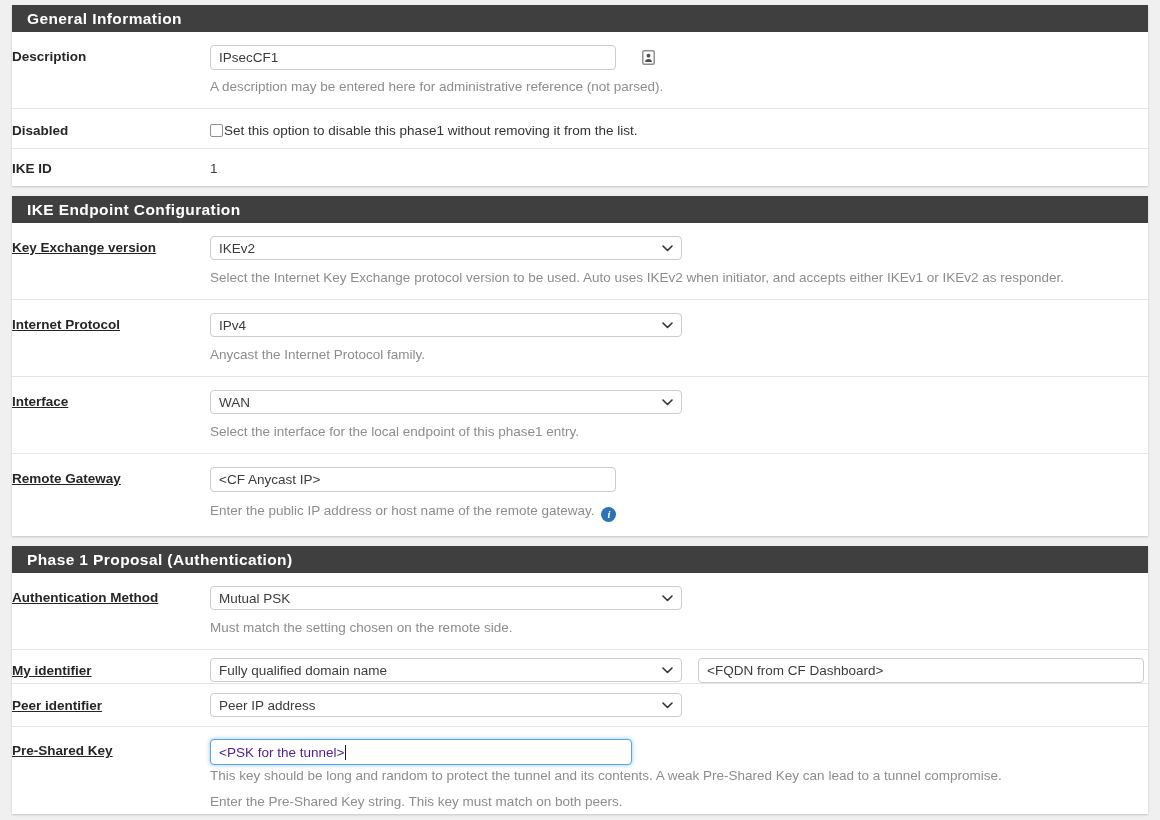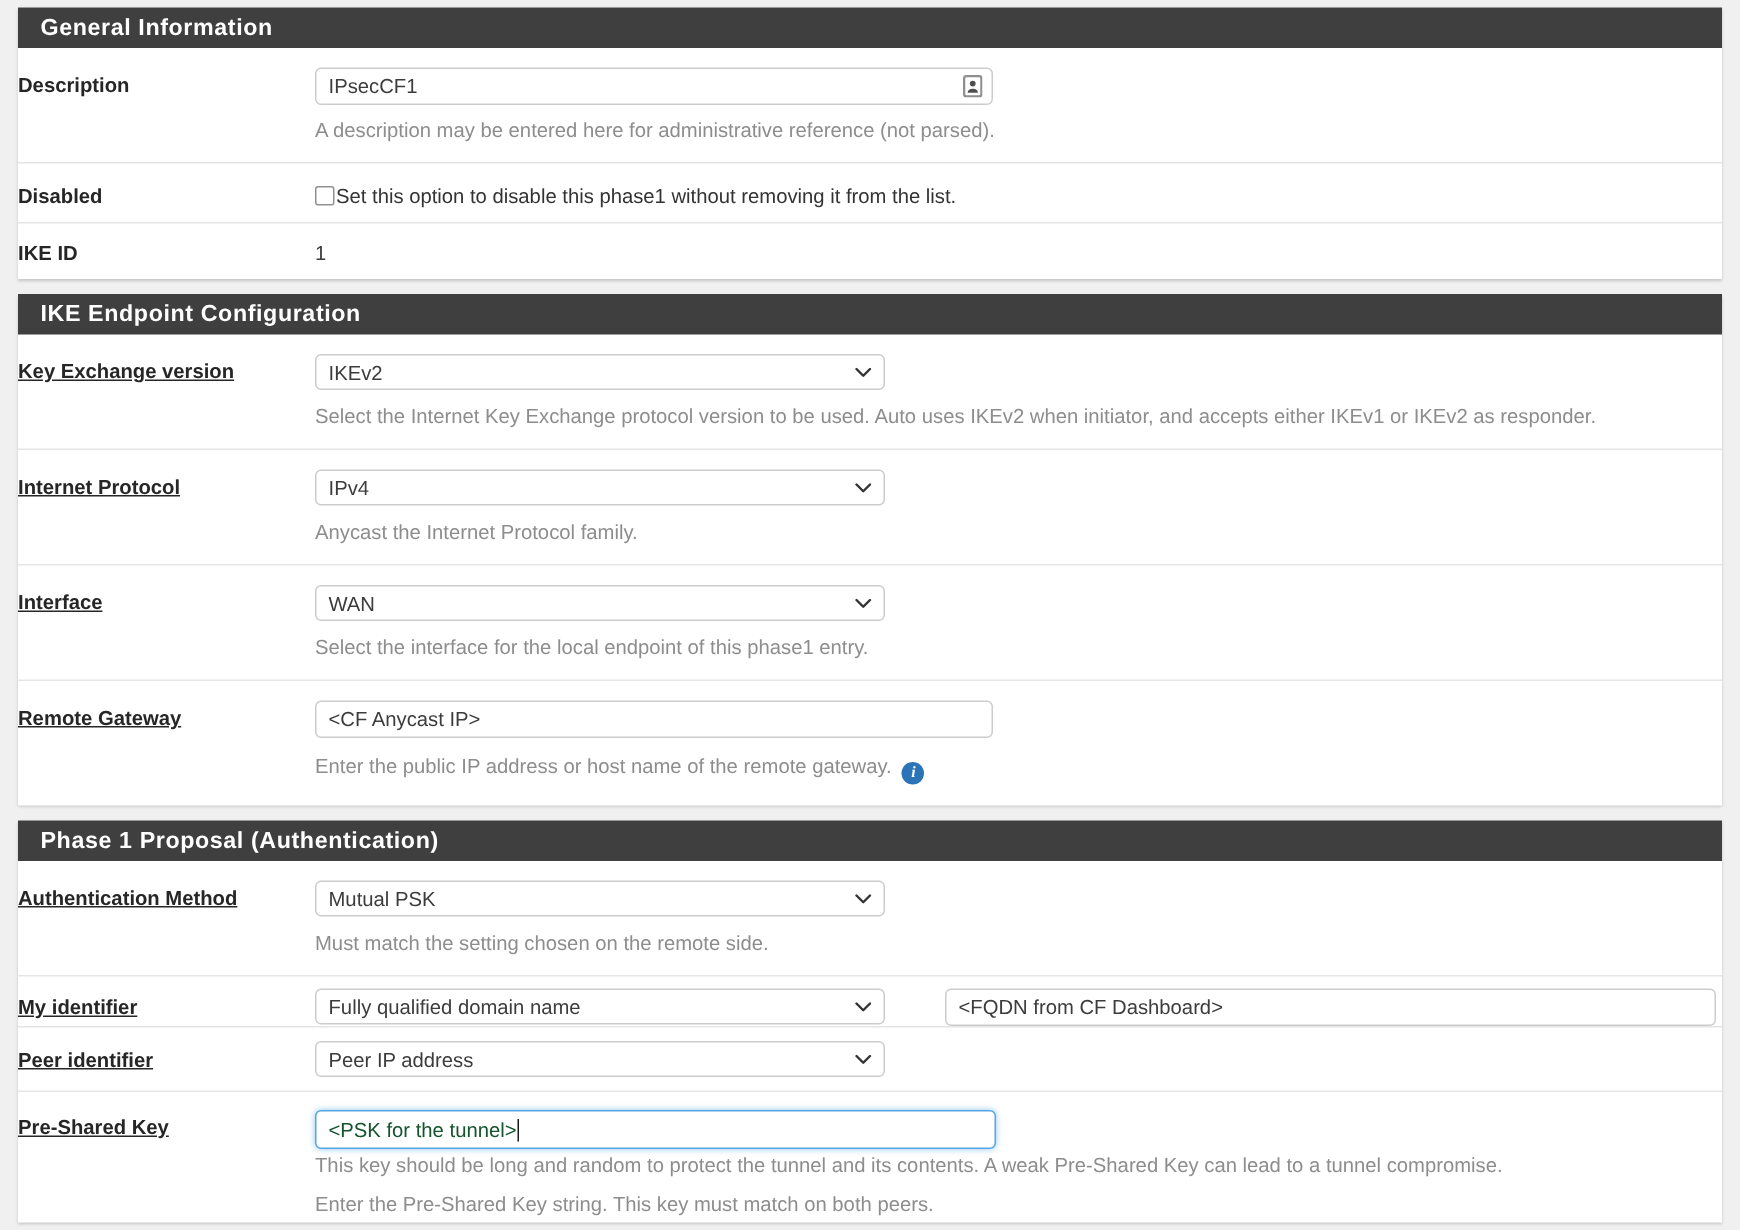--- a/index.html
+++ b/index.html
@@ -47,63 +47,63 @@
     padding-top:4px;
   }
   .label-col.mid { padding-top:5px; }
   .field-label { font-weight:bold; color:#262626; font-size:13.5px; white-space:nowrap; }
   .field-label.u { text-decoration:underline; }
 
   .content-col { flex:1; min-width:0; }
 
   .sel-wrap { position:relative; display:inline-block; vertical-align:top; }
   select.form-sel {
-    width:380px;
+    width:472px;
     height:24px;
     appearance:none; -webkit-appearance:none; -moz-appearance:none;
     background:#fff;
     border:1px solid #ccc;
     border-radius:4px;
     padding:0 26px 0 8px;
     font-size:13.5px;
     font-family:inherit;
     color:#3c3c3c;
   }
   .chev {
     position:absolute; right:9px; top:9px;
     pointer-events:none; line-height:0;
   }
 
   input.form-inp {
-    width:452px;
+    width:406px;
     height:25px;
     border:1px solid #ccc;
     border-radius:4px;
     padding:0 8px;
     font-size:13.5px;
     font-family:inherit;
     color:#3c3c3c;
     background:#fff;
   }
   .inp-wrap { position:relative; display:inline-block; width:452px; vertical-align:top; }
   .autofill-icon {
     position:absolute; right:7px; top:5px; line-height:0;
   }
 
   .inp-focus {
-    width:454px;
+    width:422px;
     height:26px;
     border:1px solid #56a6e3;
     border-radius:4px;
     box-shadow:0 0 4px rgba(86,166,227,0.65);
     display:flex;
     align-items:center;
     padding:0 8px;
     background:#fff;
-    color:#14532d;
+    color:#4c1d95;
     cursor:text;
   }
   .caret { width:1px; height:15px; background:#1a1a1a; margin-left:1px; flex:none; }
 
   .help { color:#8d8d8d; font-size:13.5px; margin-top:8px; line-height:19px; }
   .help.tight { margin-top:7px; }
   .help.second { margin-top:1px; }
 
   .cb-line { display:flex; align-items:center; gap:1px; padding-top:2px; cursor:default; }
   input.cb {
@@ -131,21 +131,21 @@
     font-weight:bold;
     font-style:italic;
     font-family:"Liberation Serif","DejaVu Serif",serif;
     vertical-align:-3px;
     margin-left:7px;
     cursor:pointer;
   }
 
   .dual { display:flex; gap:16px; }
   .dual .grow-inp { flex:1; }
-  input.form-inp.grow-inp { width:auto; min-width:0;margin-left:24px; }
+  input.form-inp.grow-inp { width:auto; min-width:0; }
 </style>
 </head>
 <body>
 
 <div class="container">
 
   <section class="panel">
     <div class="panel-heading">General Information</div>
     <div class="panel-body">
       <div class="row">

